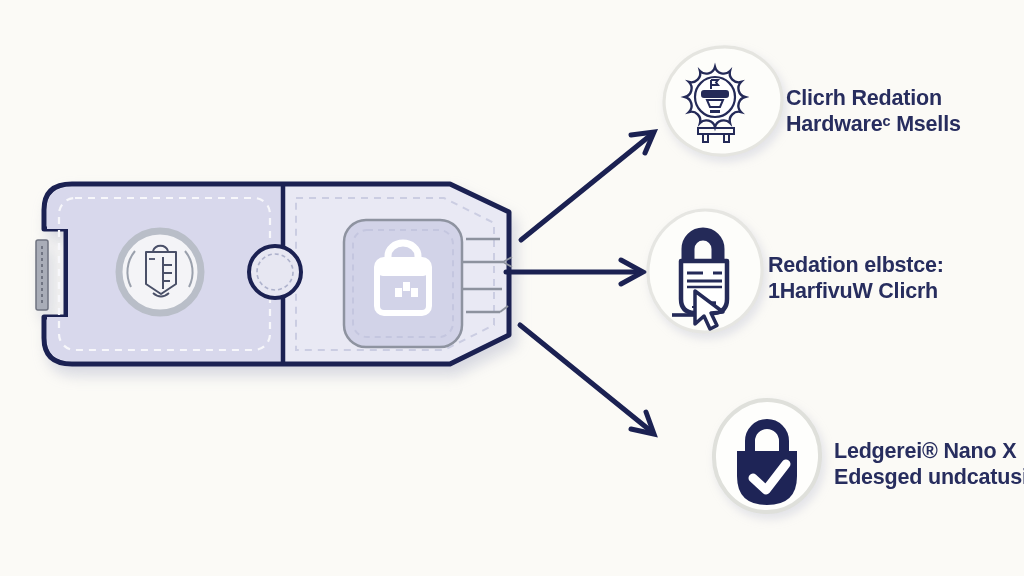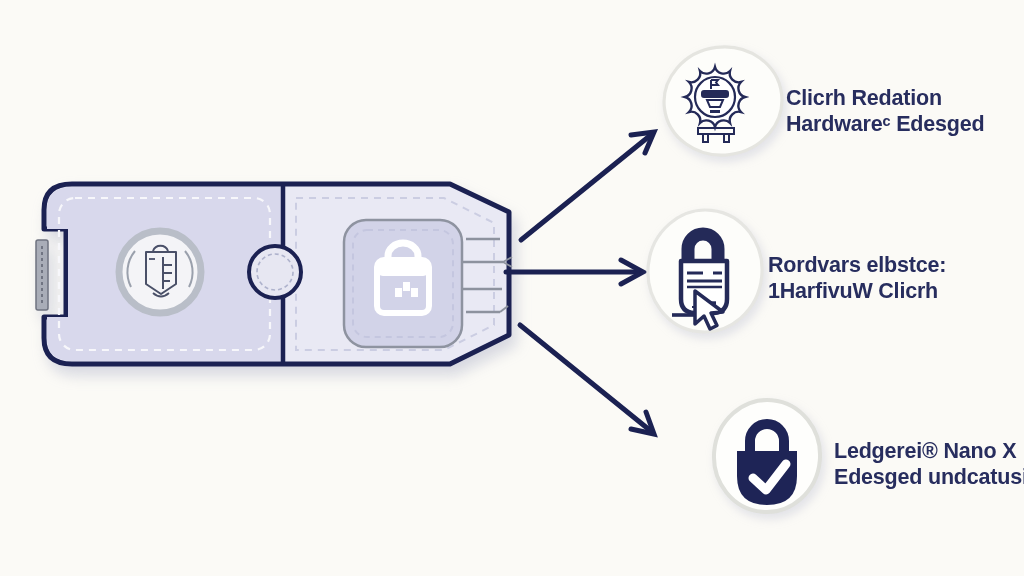--- a/index.html
+++ b/index.html
@@ -123,21 +123,21 @@
         <rect x="44" y="49" width="26" height="6" rx="2" fill="#242a58"></rect>
         <path d="M 49,58 h 16 l -3,7 h -10 z"></path>
         <rect x="52" y="68" width="10" height="3" fill="#242a58" stroke="none"></rect>
 
         <path d="M 40,86 h 36 v 6 h -36 z"></path>
         <path d="M 45,92 v 8 h 5 v -8 M 66,92 v 8 h 5 v -8"></path>
       </g>
     </svg>
     <div class="feature-text" style="left:131px; top:45px;">
       <div>Clicrh Redation</div>
-      <div>Hardwareᶜ Edesged</div>
+      <div>Hardwareᶜ Msells</div>
     </div>
   </div>
 
   <div class="feature-item" style="left:642px; top:205px; width:382px; height:135px;">
     <svg class="feature-icon" style="left:0; top:0;" width="126" height="132" viewBox="0 0 126 132">
       <ellipse cx="63" cy="66" rx="57" ry="61" fill="#fdfdfa" stroke="#e6e6e2" stroke-width="3.2" transform="rotate(6 63 66)"></ellipse>
 
       <path d="M 46,57 V 44 a 15,15 0 0 1 30,0 V 57" fill="none" stroke="#242a58" stroke-width="13"></path>
 
       <path d="M 39,56 L 85,56 L 85,94 Q 85,107 72,108 L 52,108 Q 39,107 39,94 Z" fill="#ffffff" stroke="#242a58" stroke-width="4.5" stroke-linejoin="round"></path>
@@ -147,21 +147,21 @@
         <path d="M 45,82 H 80" stroke-width="2.4"></path>
         <path d="M 52,98 H 74" stroke-width="3.4"></path>
         <path d="M 50,102 H 76" stroke-width="2"></path>
       </g>
 
       <path d="M 30,110 H 52" stroke="#242a58" stroke-width="3.6"></path>
 
       <path d="M 53,86 l 0,33 l 9,-8 l 6,13 l 7,-3.5 l -6,-12.5 l 12,-1 z" fill="#ffffff" stroke="#242a58" stroke-width="3.5" stroke-linejoin="round"></path>
     </svg>
     <div class="feature-text" style="left:126px; top:47px;">
-      <div>Rordvars elbstce:</div>
+      <div>Redation elbstce:</div>
       <div>1HarfivuW Clicrh</div>
     </div>
   </div>
 
   <div class="feature-item" style="left:709px; top:397px; width:349px; height:122px;">
     <svg class="feature-icon" style="left:0; top:0;" width="116" height="120" viewBox="0 0 116 120">
       <ellipse cx="58" cy="59" rx="53" ry="56" fill="#fefefc" stroke="#dfe0db" stroke-width="4" transform="rotate(5 58 59)"></ellipse>
       <path d="M 41,56 V 44 a 17,17 0 0 1 34,0 V 56" fill="none" stroke="#1e2456" stroke-width="10"></path>
       <path d="M 28,54 L 88,54 L 88,79 Q 88,108 58,108 Q 28,108 28,79 Z" fill="#1e2456"></path>
       <path d="M 44,81 L 57,93 L 77,67" fill="none" stroke="#ffffff" stroke-width="9" stroke-linecap="round" stroke-linejoin="round"></path>

